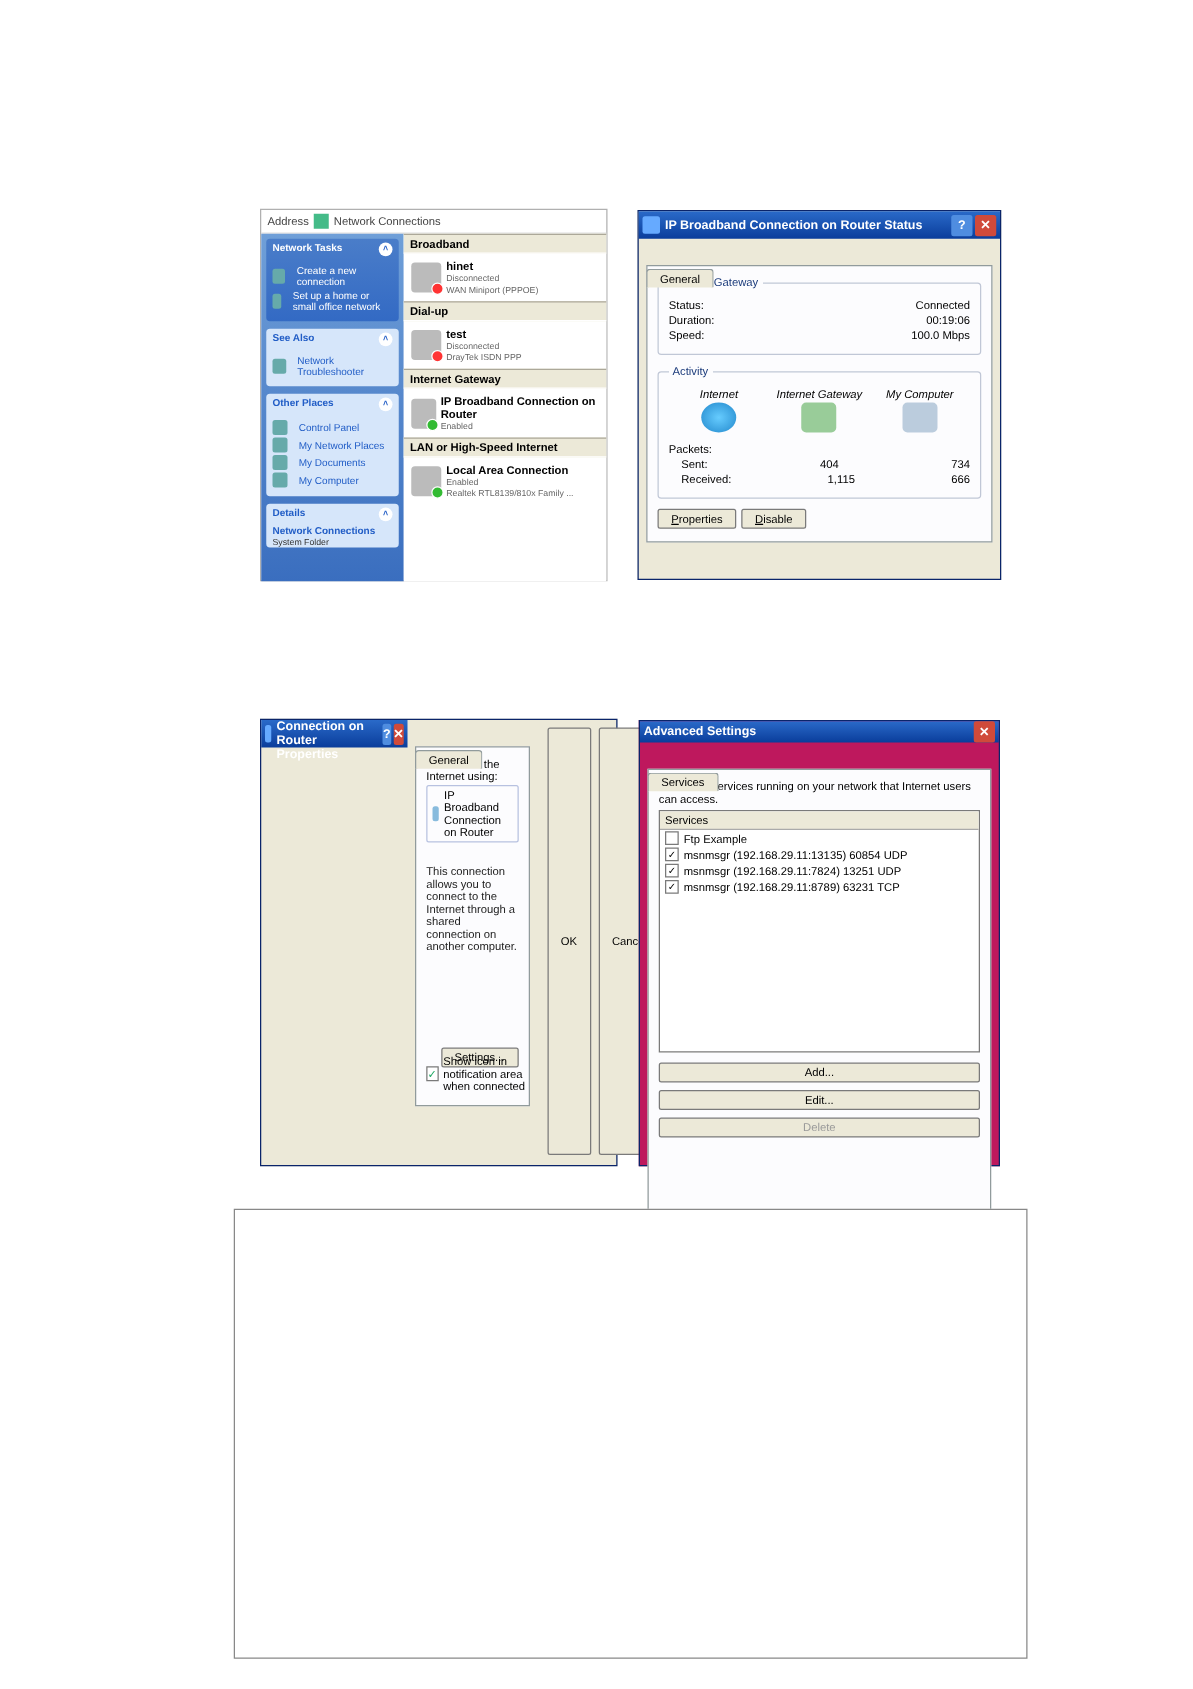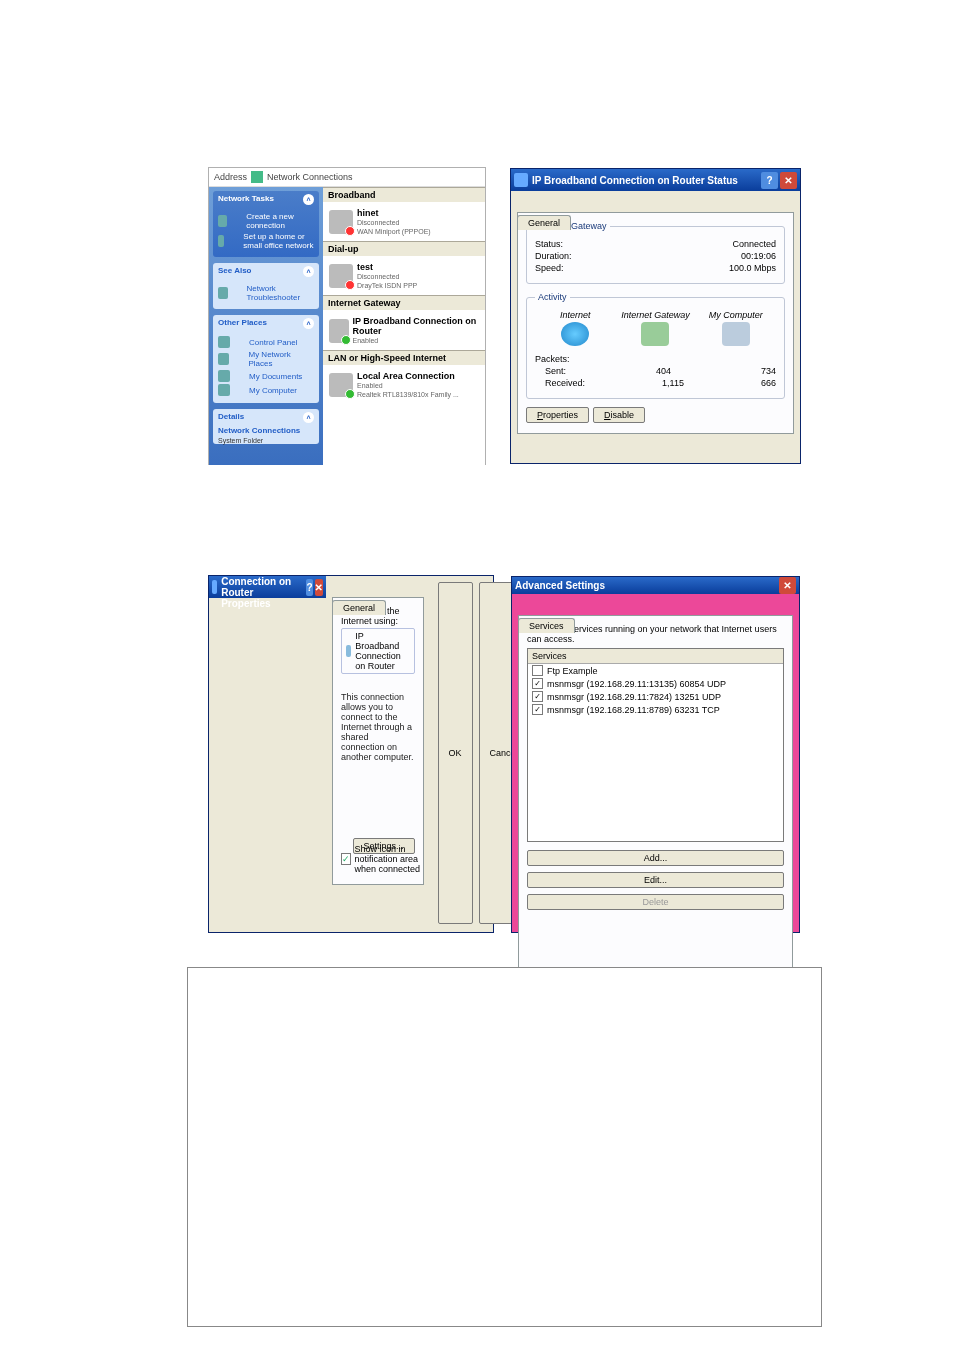--- a/index.html
+++ b/index.html
@@ -31,21 +31,21 @@
   }
   .nc-addr .ic { width:12px; height:12px; background:#4b8; display:inline-block; }
   .nc-body { display:flex; height: calc(100% - 18px); }
   .nc-side { width: 114px; background: linear-gradient(#6f9fd8,#3a6ebf); padding:4px; }
   .nc-panel { background:#d6e6fa; border-radius:3px; margin-bottom:6px; font-size:8px; }
   .nc-panel.dark { background: linear-gradient(#4a7dc9,#336ac4); color:#fff; }
   .nc-phead { display:flex; justify-content:space-between; padding:3px 5px; font-weight:bold; color:#215dc6; }
   .nc-panel.dark .nc-phead { color:#fff; }
   .nc-phead .chev { width:11px; height:11px; border-radius:50%; background:#fff; color:#215dc6; text-align:center; font-size:7px; line-height:11px; }
   .nc-plist { padding: 2px 5px 5px 5px; }
-  .nc-plist div { display:flex; align-items:center; gap:19px; color:#215dc6; margin:2px 0; cursor:pointer; }
+  .nc-plist div { display:flex; align-items:center; gap:9px; color:#215dc6; margin:2px 0; cursor:pointer; }
   .nc-panel.dark .nc-plist div { color:#fff; }
   .nc-plist .mi { width:12px; height:12px; background:#6aa; display:inline-block; border-radius:2px; }
   .nc-main { flex:1; background:#fff; }
   .nc-cat { background:#ece9d8; font-weight:bold; font-size:9px; padding:2px 5px; border-top:1px solid #aca899; border-bottom:1px solid #fff;}
   .nc-item { display:flex; gap:4px; padding:5px 6px; align-items:center; cursor:pointer; }
   .nc-item .cicn { width:24px; height:24px; background:#bbb; border-radius:3px; position:relative; }
   .nc-item .cicn::after { content:""; position:absolute; width:8px; height:8px; background:#f33; border-radius:50%; right:-2px; bottom:-2px; border:1px solid #fff; }
   .nc-item.ok .cicn::after { background:#3b3; }
   .nc-item .ct { font-size:8px; }
   .nc-item .ct b { font-size:9px; }
@@ -107,21 +107,21 @@
   .prop-chk { position:absolute; left:8px; bottom:10px; display:flex; gap:4px; align-items:center; font-size:9px; }
   .prop-chk .cb { width:12px; height:12px; border:1px solid #7a7a7a; background:#fff; color:#2a6; text-align:center; font-size:9px; line-height:10px; }
   .prop-foot { padding: 6px 8px 8px; display:flex; justify-content:flex-end; gap:6px; }
 
   
   .adv-window {
     position: absolute;
     left: 511px; top: 576px;
     width: 289px; height: 357px;
     border:1px solid #0a246a;
-    background:#ec4899;
+    background:#be185d;
     display:flex; flex-direction:column;
   }
   .adv-body { padding: 0; flex:1; }
   .adv-body .tabbody { height: 368px; background:#fcfcfe; }
   .adv-label { font-size:9px; margin-bottom:4px; }
   .svc-box { border:1px solid #7a7a7a; background:#fff; height: 194px; overflow:hidden; }
   .svc-head { background:#ece9d8; font-size:9px; padding:2px 4px; border-bottom:1px solid #aaa;}
   .svc-row { display:flex; align-items:center; gap:4px; padding:1px 4px; font-size:9px; }
   .svc-row .cb2 { width:11px; height:11px; border:1px solid #7a7a7a; background:#fff; text-align:center; font-size:8px; line-height:9px; }
   .adv-btns { display:flex; gap:6px; justify-content:center; margin-top:8px;flex-direction:column; }

